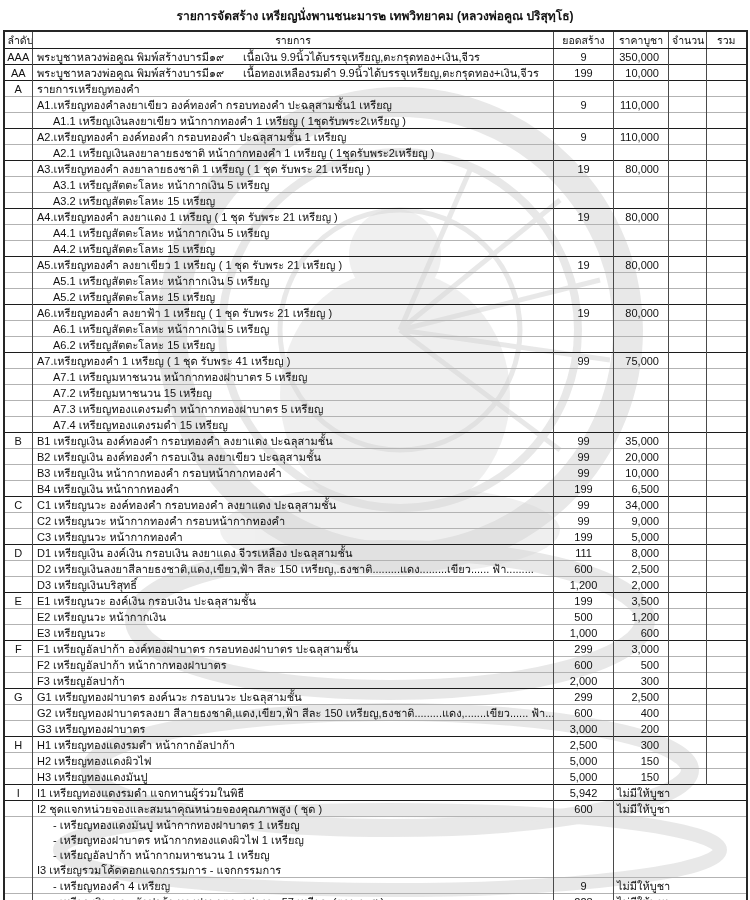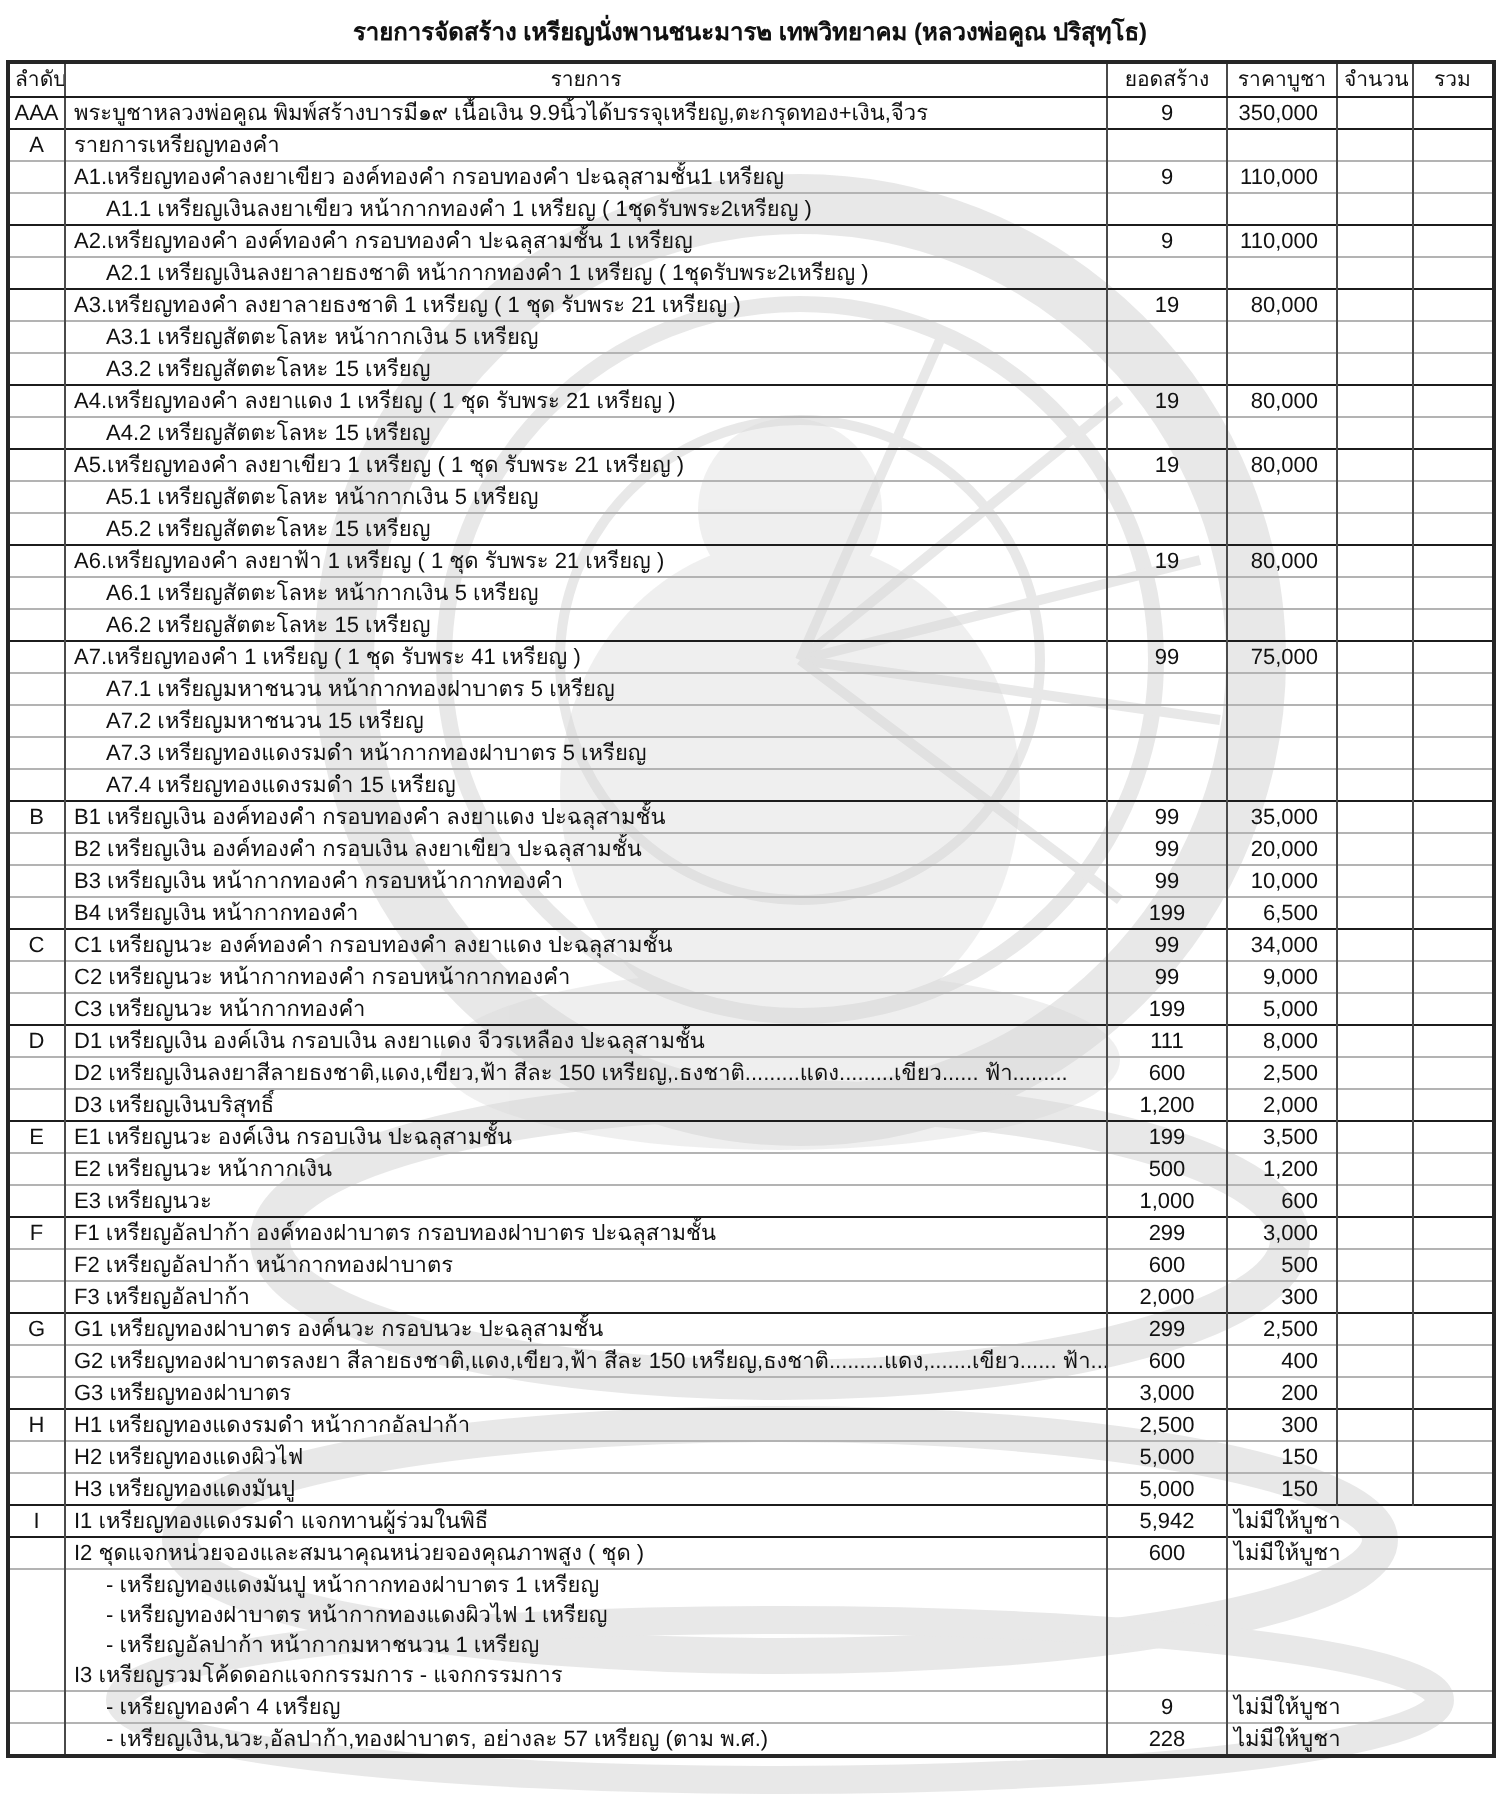--- a/index.html
+++ b/index.html
@@ -32,21 +32,21 @@
   tr.b-l td{border-top:1px solid #b3b3b3;}
   tr.b-n td{border-top:none;}
   td.no{text-align:center;padding:0 1px;}
   td.item{text-align:left;padding-left:4px;}
   td.item.ind1{padding-left:20px;}
   td.made{text-align:center;}
   td.price{text-align:right;padding-right:9px;}
   td.qtycell,td.totalcell{}
   td.note{text-align:left;}
   td.blankcell{}
-  .u{}
+  .u{margin-left:16px;}
 </style>
 </head>
 <body>
 
 <div class="watermark">
   <svg width="750" height="900" viewBox="0 0 750 900" xmlns="http://www.w3.org/2000/svg">
     <g fill="none" stroke="#c9c9c9" opacity="0.42">
       <circle cx="400" cy="330" r="228" stroke-width="30"></circle>
       <circle cx="400" cy="330" r="178" stroke-width="8"></circle>
       <circle cx="400" cy="330" r="120" stroke-width="5"></circle>
@@ -91,20 +91,28 @@
     <tbody>
         <tr class="b-g">
           <td class="no">AAA</td>
           <td class="item"><span>พระบูชาหลวงพ่อคูณ พิมพ์สร้างบารมี๑๙ </span><span class="u">เนื้อเงิน</span><span> 9.9นิ้วได้บรรจุเหรียญ,ตะกรุดทอง+เงิน,จีวร</span></td>
           <td class="made">9</td>
           <td class="price">350,000</td>
           <td class="qtycell"></td>
           <td class="totalcell"></td>
         </tr>
         <tr class="b-g">
+          <td class="no">AA</td>
+          <td class="item"><span>พระบูชาหลวงพ่อคูณ พิมพ์สร้างบารมี๑๙ </span><span class="u">เนื้อทองเหลืองรมดำ</span><span> 9.9นิ้วได้บรรจุเหรียญ,ตะกรุดทอง+เงิน,จีวร</span></td>
+          <td class="made">199</td>
+          <td class="price">10,000</td>
+          <td class="qtycell"></td>
+          <td class="totalcell"></td>
+        </tr>
+        <tr class="b-g">
           <td class="no">A</td>
           <td class="item">รายการเหรียญทองคำ</td>
           <td class="made"></td>
           <td class="price"></td>
           <td class="qtycell"></td>
           <td class="totalcell"></td>
         </tr>
         <tr class="b-l">
           <td class="no"></td>
           <td class="item">A1.เหรียญทองคำลงยาเขียว องค์ทองคำ กรอบทองคำ ปะฉลุสามชั้น1 เหรียญ</td>
@@ -159,20 +167,28 @@
           <td class="made"></td>
           <td class="price"></td>
           <td class="qtycell"></td>
           <td class="totalcell"></td>
         </tr>
         <tr class="b-g">
           <td class="no"></td>
           <td class="item">A4.เหรียญทองคำ ลงยาแดง 1 เหรียญ ( 1 ชุด รับพระ 21 เหรียญ )</td>
           <td class="made">19</td>
           <td class="price">80,000</td>
+          <td class="qtycell"></td>
+          <td class="totalcell"></td>
+        </tr>
+        <tr class="b-l">
+          <td class="no"></td>
+          <td class="item ind1">A4.1 เหรียญสัตตะโลหะ หน้ากากเงิน 5 เหรียญ</td>
+          <td class="made"></td>
+          <td class="price"></td>
           <td class="qtycell"></td>
           <td class="totalcell"></td>
         </tr>
         <tr class="b-l">
           <td class="no"></td>
           <td class="item ind1">A4.2 เหรียญสัตตะโลหะ 15 เหรียญ</td>
           <td class="made"></td>
           <td class="price"></td>
           <td class="qtycell"></td>
           <td class="totalcell"></td>

